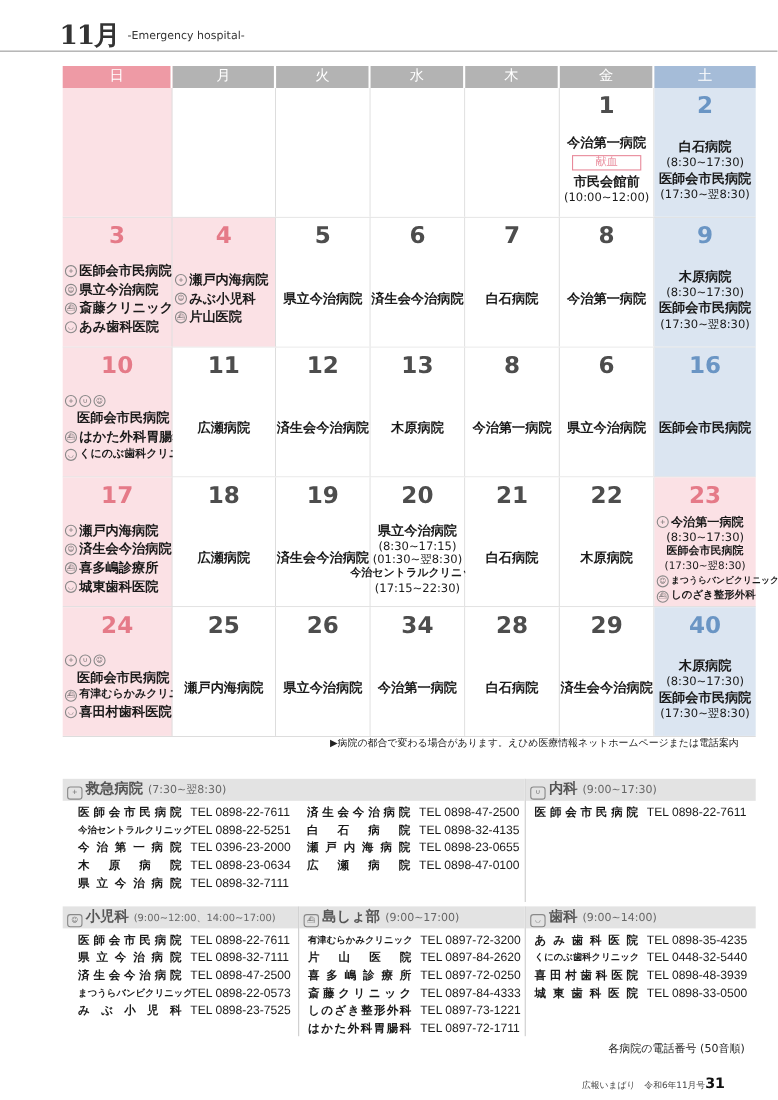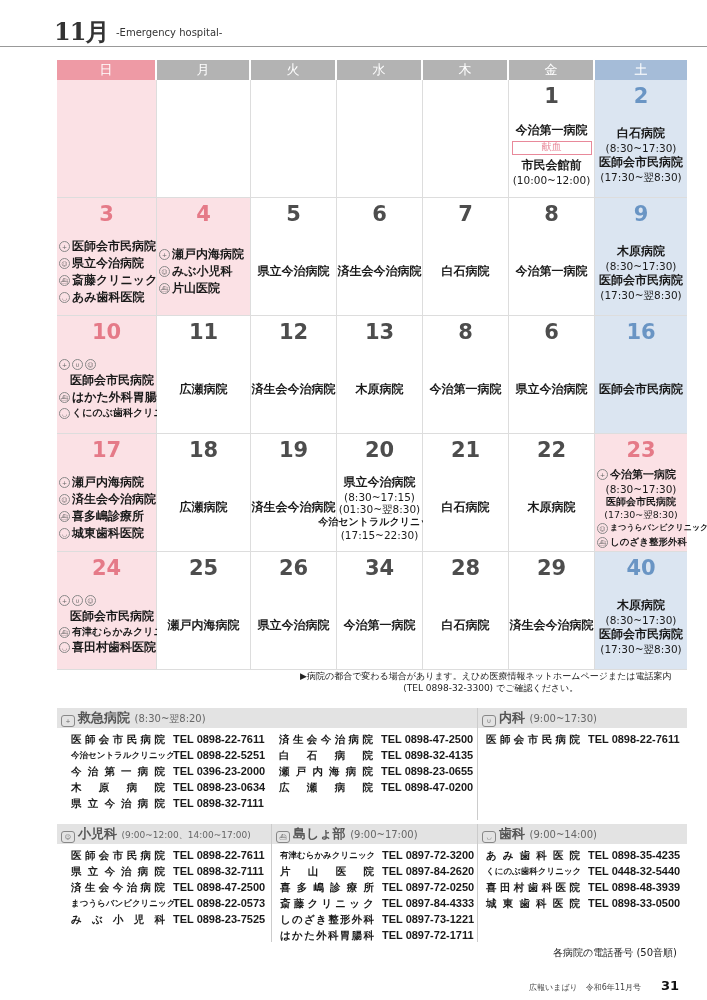--- a/index.html
+++ b/index.html
@@ -22,40 +22,40 @@
   .cell { border-right: 1px solid #ddd; position: relative; text-align: center; background: #fff; }
   .cell.sunbg { background: #fbe1e5; }
   .cell.satbg { background: #dbe5f1; border-right: none; }
   .day { font-size: 21px; font-weight: bold; color: #4d4d4d; margin-top: 3px; height: 26px; line-height: 26px; }
   .day.red { color: #e57a88; }
   .day.blue { color: #6a95c4; }
   .entries { position: absolute; left: 2px; right: 2px; top: 34px; bottom: 4px; display: flex; flex-direction: column; justify-content: center; align-items: center; }
   .e { font-size: 12px; font-weight: bold; line-height: 17px; white-space: nowrap; }
   .e.sm { font-size: 10px; line-height: 14px; }
   .t { font-size: 10.5px; line-height: 12px; white-space: nowrap; }
-  .blood { border: 1px solid #e8899a; color: #e8899a; font-size: 10px; width: 80px; line-height: 12px; margin: 2px 0 2px; font-family: Liberation Mono, monospace; }
+  .blood { border: 1px solid #e8899a; color: #e8899a; font-size: 10px; width: 63px; line-height: 12px; margin: 2px 0 2px; }
   .ic-line { display: flex; align-items: center; gap: 2px; align-self: flex-start; white-space: nowrap; }
   .ic { display: inline-block; width: 11px; height: 11px; border: 1px solid #888; border-radius: 50%; font-size: 6px; line-height: 9px; text-align: center; color: #666; font-weight: normal; flex: 0 0 auto; }
   .ic-row { align-self: flex-start; display: flex; gap: 2px; margin-bottom: 2px; }
 
-  .note { position: absolute; left: 300px; top: 670px; font-size: 9px; line-height: 12px; color: #222; text-align: center; }
+  .note { position: absolute; left: 300px; top: 670px; font-size: 9px; line-height: 12px; color: #222; }
 
   .dir { position: absolute; left: 57px; width: 630px; }
   .sec-head { background: #e3e3e3; height: 20px; font-size: 13px; font-weight: bold; color: #555; padding-left: 4px; line-height: 20px; white-space: nowrap; }
   .sec-head .hrs { font-size: 10px; font-weight: normal; color: #666; }
   .sec-head .ic { width: 14px; height: 12px; border-radius: 3px; vertical-align: -1px; margin-right: 3px; }
   .rows { padding: 3px 0 0 14px; }
   .r { display: flex; font-size: 10.5px; font-weight: bold; line-height: 16px; white-space: nowrap; }
   .r .nm { width: 94px; text-align: justify; text-align-last: justify; }
   .r .nm.sm { font-size: 8.5px; text-align-last: auto; }
-  .r .tel { margin-left: 8px; font-weight: bold; font-family: "Liberation Sans", sans-serif; font-size: 11px; }
+  .r .tel { margin-left: 8px; font-weight: normal; font-family: "Liberation Sans", sans-serif; font-size: 11px; }
   .vdiv { position: absolute; top: 0; bottom: 0; border-left: 1px solid #ccc; }
   .footer-note { position: absolute; right: 30px; top: 946px; font-size: 10px; color: #222; }
   .pageno { position: absolute; left: 529px; top: 978px; font-size: 8px; color: #444; }
-  .pageno b { font-size: 13px; color: #111; margin-left: 20px; }
+  .pageno b { font-size: 13px; color: #111; margin-left: 0; }
 </style>
 </head>
 <body>
 
 <div class="page-header">
   <span class="month-title">11月</span>
   <span class="subtitle">-Emergency hospital-</span>
 </div>
 
 <div class="calendar">
@@ -362,29 +362,28 @@
         <div class="t">(8:30~17:30)</div>
         <div class="e">医師会市民病院</div>
         <div class="t">(17:30~翌8:30)</div>
       </div>
     </div>
   </div>
 </div>
 
 <div class="note">
   <div>▶病院の都合で変わる場合があります。えひめ医療情報ネットホームページまたは電話案内</div>
-  <div style="padding-left:10px">(TEL 0898-32-3300) でご確認ください。</div>
 </div>
 
 <div class="dir" style="top:708px;height:112px;">
   <div class="vdiv" style="left:420px"></div>
   <div style="position:absolute;left:0;top:0;width:420px;">
     <div class="sec-head">
       <span class="ic">+</span><span>救急病院</span>
-      <span class="hrs">(8:30~翌8:20)</span>
+      <span class="hrs">(7:30~翌8:30)</span>
     </div>
     <div style="display:flex;">
       <div class="rows" style="width:216px">
         <div class="r">
             <span class="nm">医師会市民病院</span>
             <span class="tel">TEL 0898-22-7611</span>
           </div>
         <div class="r">
             <span class="nm sm">今治セントラルクリニック</span>
             <span class="tel">TEL 0898-22-5251</span>
@@ -410,21 +409,21 @@
         <div class="r">
             <span class="nm">白石病院</span>
             <span class="tel">TEL 0898-32-4135</span>
           </div>
         <div class="r">
             <span class="nm">瀬戸内海病院</span>
             <span class="tel">TEL 0898-23-0655</span>
           </div>
         <div class="r">
             <span class="nm">広瀬病院</span>
-            <span class="tel">TEL 0898-47-0200</span>
+            <span class="tel">TEL 0898-47-0100</span>
           </div>
       </div>
     </div>
   </div>
   <div style="position:absolute;left:421px;top:0;width:209px;">
     <div class="sec-head">
       <span class="ic">∪</span><span>内科</span>
       <span class="hrs">(9:00~17:30)</span>
     </div>
     <div class="rows" style="padding-left:8px">

